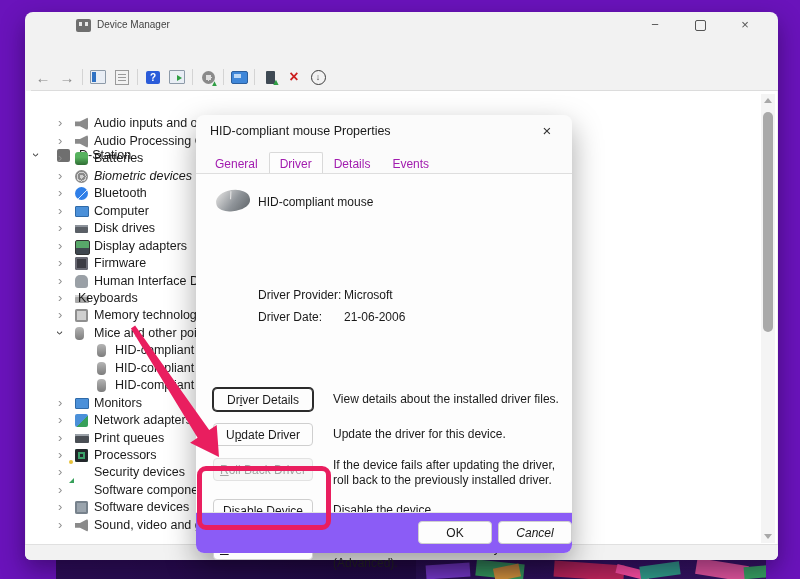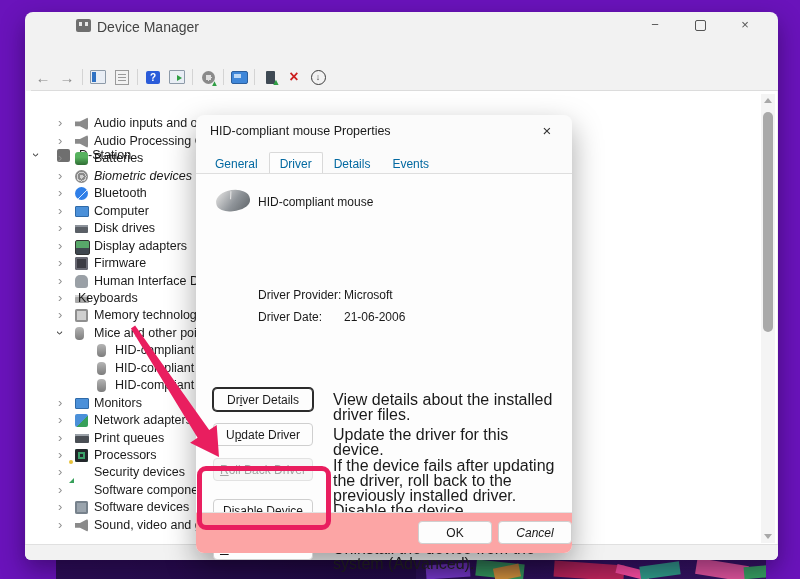--- a/index.html
+++ b/index.html
@@ -6,21 +6,21 @@
   #stage{position:relative;width:800px;height:579px;background:#6a13bb;overflow:hidden;
          font-family:"Liberation Sans",sans-serif;color:#1a1a1a;}
   
   #wallpaper{position:absolute;left:56px;top:560px;width:710px;height:19px;
     background:linear-gradient(90deg,#3c1570 0%,#2c1158 40%,#33135f 100%);overflow:hidden;}
   .wp{position:absolute;}
   
   #win{position:absolute;left:25px;top:12px;width:753px;height:548px;background:#f2f2f2;
     border-radius:8px 8px 6px 6px;box-shadow:0 10px 24px rgba(20,0,40,.45);}
   #titlebar{position:absolute;left:0;top:0;right:0;height:28px;}
-  #apptitle{position:absolute;left:72px;top:7px;font-size:14px;color:#444;}
+  #apptitle{position:absolute;left:72px;top:7px;font-size:10px;color:#444;}
   #appicon{position:absolute;left:51px;top:7px;width:15px;height:13px;background:#6f6f6f;border-radius:2px;}
   #appicon:before{content:"";position:absolute;left:3px;top:3px;width:3px;height:4px;background:#e8e8e8;}
   #appicon:after{content:"";position:absolute;right:3px;top:3px;width:3px;height:4px;background:#e8e8e8;}
   .wctl{position:absolute;top:0;width:44px;height:26px;text-align:center;line-height:26px;
         color:#555;font-size:13px;cursor:default;}
   #btn-min{left:608px;}  #btn-max{left:653px;} #btn-close{left:698px;}
   #btn-max span{display:inline-block;width:9px;height:9px;border:1px solid #555;border-radius:2px;vertical-align:middle;}
   #menubar{position:absolute;left:0;top:30px;right:0;height:22px;font-size:12.5px;}
   .menu-item{position:absolute;top:3px;color:#222;}
   #menubar .mi0{left:12px;} #menubar .mi1{left:48px;} #menubar .mi2{left:95px;} #menubar .mi3{left:132px;}
@@ -80,39 +80,39 @@
   #sup{top:4px;border-bottom:5px solid #a8a8a8;}
   #sdown{bottom:4px;border-top:5px solid #a8a8a8;}
   #sthumb{position:absolute;left:2px;top:18px;width:10px;height:220px;background:#a9a9a9;border-radius:5px;}
   #statusbar{position:absolute;left:0;right:0;bottom:0;height:15px;background:#f2f2f2;border-top:1px solid #e0e0e0;border-radius:0 0 6px 6px;}
   
   #dlg{position:absolute;left:196px;top:115px;width:376px;height:438px;background:#fbfbfb;
     border-radius:8px;box-shadow:0 12px 30px rgba(0,0,0,.35);z-index:5;}
   #dlg-title{position:absolute;left:14px;top:9px;font-size:12.5px;color:#1a1a1a;}
   #dlg-close{position:absolute;right:10px;top:4px;width:30px;height:24px;text-align:center;line-height:24px;font-size:15px;color:#333;}
   #tabs{position:absolute;left:8px;top:37px;height:21px;display:flex;}
-  .tab{padding:3px 10px 2px;font-size:12px;color:#0369a1;border:1px solid transparent;border-bottom:none;position:relative;top:1px;}
+  .tab{padding:3px 10px 2px;font-size:12px;color:#a21caf;border:1px solid transparent;border-bottom:none;position:relative;top:1px;}
   .tab.active{background:#fdfdfd;border-color:#d9d9d9;z-index:2;top:0;padding-top:4px;border-radius:2px 2px 0 0;}
   #tabpane{position:absolute;left:0;right:0;top:58px;bottom:40px;background:#fdfdfd;border-top:1px solid #dedede;}
   #dev-img{position:absolute;left:20px;top:16px;width:34px;height:21px;border-radius:50% 50% 45% 45%;
     background:linear-gradient(135deg,#d9d9d9 10%,#8f9499 55%,#5f6468 100%);transform:rotate(-8deg);}
   #dev-img:before{content:"";position:absolute;left:15px;top:1px;width:1px;height:8px;background:#e8e8e8;transform:rotate(10deg);}
   #dev-name{position:absolute;left:62px;top:21px;font-size:12px;}
   .frow{position:absolute;left:62px;font-size:12px;}
   .flab{display:inline-block;width:86px;}
   .fval{}
   .drow{position:absolute;left:0;width:100%;}
   .dbtn{position:absolute;left:17px;width:100px;height:23px;background:#fdfdfd;border:1px solid #cfcfcf;
     border-radius:4px;font-size:12px;font-family:"Liberation Sans",sans-serif;color:#1a1a1a;padding:0;}
   .dbtn.focused{border-color:#2b2b2b;box-shadow:0 0 0 1px #2b2b2b;}
   .dbtn.disabled{color:#a3a3a3;background:#f6f6f6;border-color:#e2e2e2;}
-  .ddesc{position:absolute;left:137px;top:4px;width:228px;font-size:16px;line-height:15px;color:#1a1a1a;}
+  .ddesc{position:absolute;left:137px;top:4px;width:228px;font-size:12px;line-height:15px;color:#1a1a1a;}
   .r0{top:214px;} .r1{top:249px;} .r2{top:284px;} .r3{top:325px;} .r4{top:363px;}
   .r2 .ddesc{top:0px;}
-  #dlg-footer{position:absolute;left:0;right:0;bottom:0;height:40px;background:#fca5a5;border-top:1px solid #e3e3e3;border-radius:0 0 8px 8px;}
+  #dlg-footer{position:absolute;left:0;right:0;bottom:0;height:40px;background:#8b5cf6;border-top:1px solid #e3e3e3;border-radius:0 0 8px 8px;}
   .fbtn{position:absolute;top:8px;width:74px;height:23px;background:#fdfdfd;border:1px solid #cfcfcf;border-radius:4px;
     font-size:12px;font-family:"Liberation Sans",sans-serif;color:#1a1a1a;}
   #btn-ok{left:222px;} #btn-cancel{left:302px;font-style:italic;}
   
   #arrow-svg{position:absolute;left:0;top:0;width:800px;height:579px;z-index:9;pointer-events:none;}
   #hl-rect{position:absolute;left:197px;top:466px;width:124px;height:54px;border:5px solid #e91e5f;
     border-radius:9px;z-index:9;pointer-events:none;}
 </style>
 </head>
 <body>

